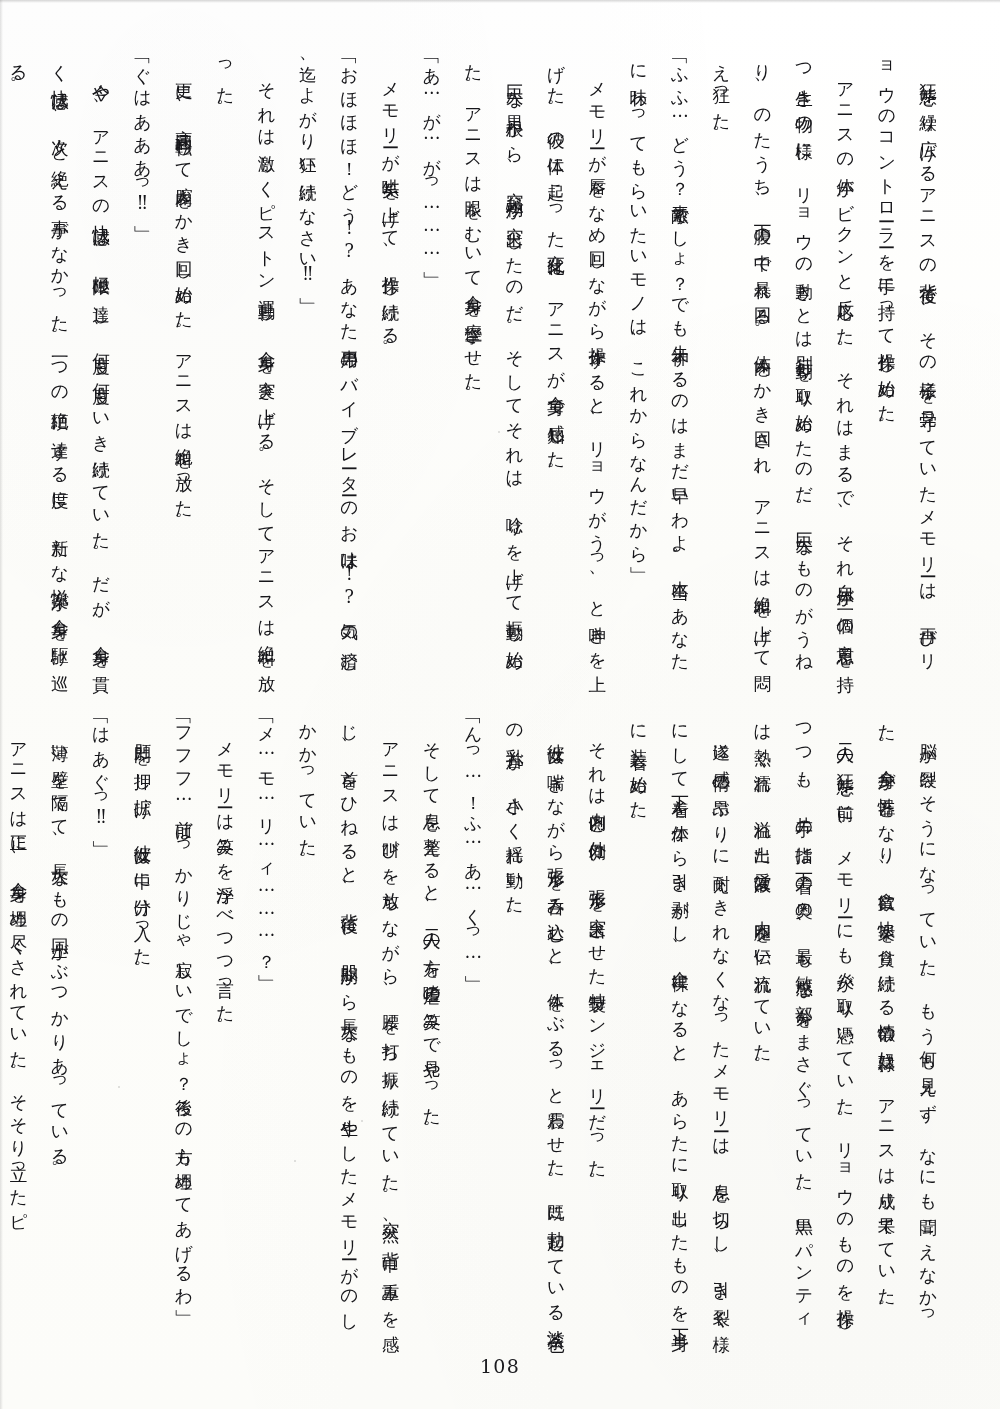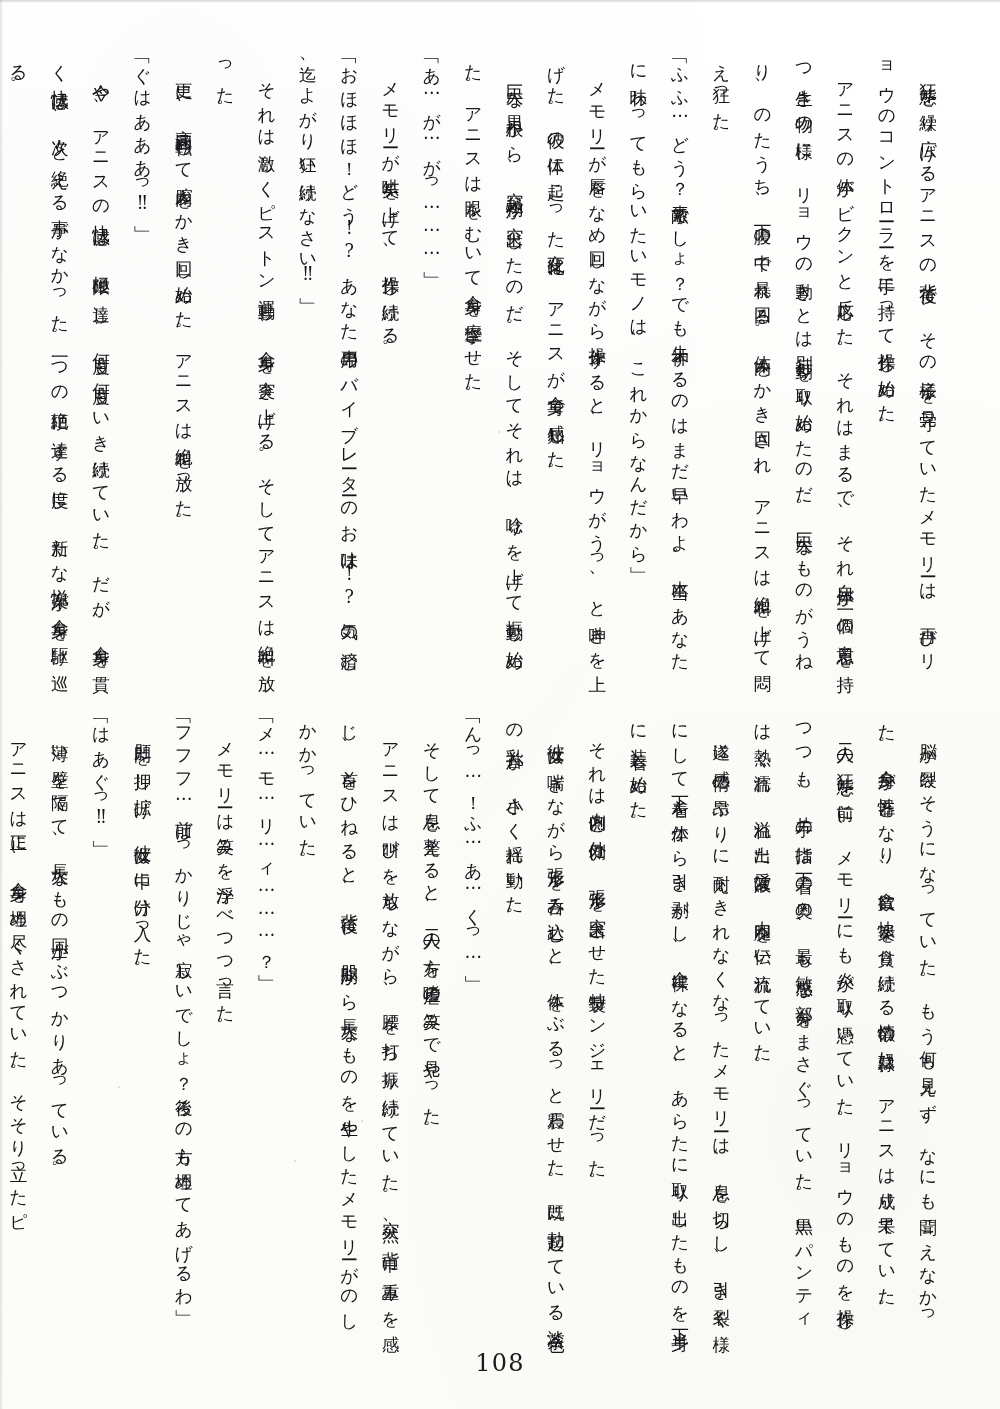--- a/index.html
+++ b/index.html
@@ -83,21 +83,21 @@
     text-indent: 0;
   }
 
   .page-number {
     position: absolute;
     left: 0;
     right: 0;
     bottom: 32px;
     text-align: center;
     font-family: "DejaVu Serif", "Liberation Serif", serif;
-    font-size: 24px;
+    font-size: 19px;
     letter-spacing: 1.2px;
     color: #1a1a1e;
   }
 
   
   .speckle {
     position: absolute;
     background: rgba(40,40,40,0.18);
     border-radius: 50%;
     pointer-events: none;

